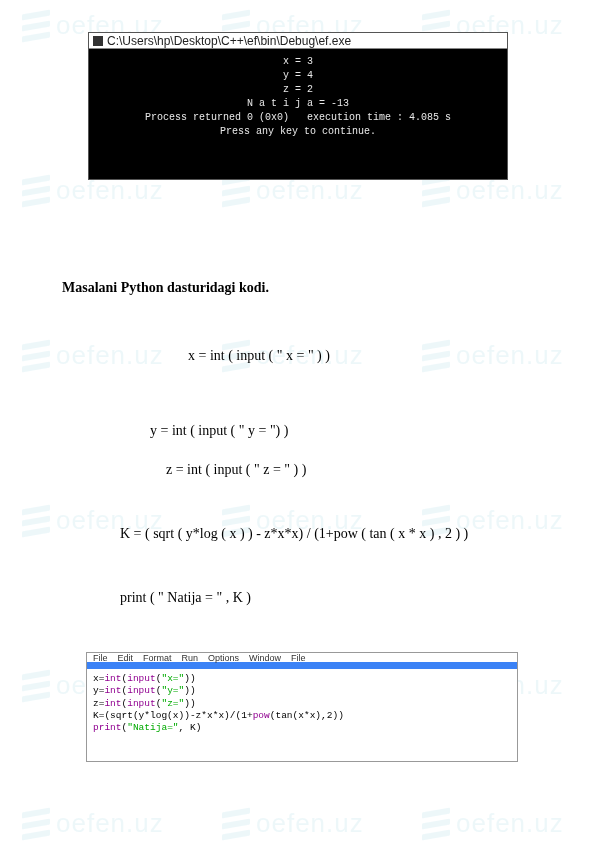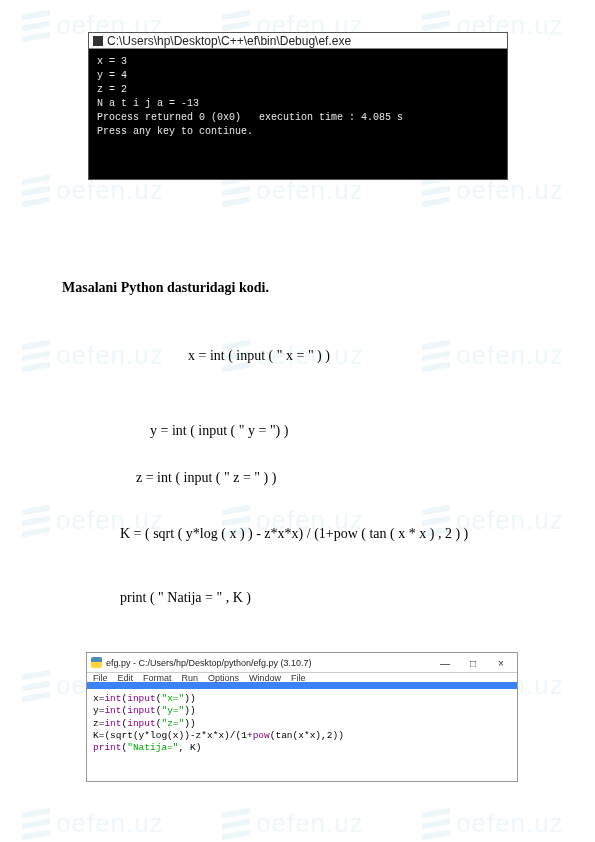--- a/index.html
+++ b/index.html
@@ -77,38 +77,39 @@
     font-size: 12px;
     color: #222;
   }
   .console-body {
     padding: 6px 8px 40px 8px;
     font-family: "Consolas", "Courier New", monospace;
     font-size: 10px;
     color: #e8e8e8;
     line-height: 1.4;
     white-space: pre;
+    text-align: center;
   }
   .heading {
     position: absolute;
     left: 62px;
     top: 280px;
     font-size: 14px;
     font-weight: bold;
     color: #000000;
   }
   .code-line {
     position: absolute;
     font-size: 14px;
     color: #000;
     font-family: "Times New Roman", serif;
   }
   .cl1 { left: 188px; top: 348px; }
   .cl2 { left: 150px; top: 412px; margin-top: 11px; }
-  .cl3 { left: 136px; top: 462px; margin-top: 8px; }
+  .cl3 { left: 166px; top: 462px; }
   .cl4 { left: 120px; top: 526px; }
   .cl5 { left: 120px; top: 590px; }
 
   .idle-window {
     position: absolute;
     left: 86px;
     top: 652px;
     width: 432px;
     background: #fff;
     border: 1px solid #999;
@@ -349,29 +350,20 @@
 
   <div class="heading">Masalani Python dasturidagi kodi.</div>
 
   <div class="code-line cl1">x = int ( input ( " x = " ) )</div>
   <div class="code-line cl2">y = int ( input ( " y = ") )</div>
   <div class="code-line cl3">z =  int ( input ( " z = " ) )</div>
   <div class="code-line cl4">K = ( sqrt ( y*log ( x ) ) - z*x*x) / (1+pow ( tan ( x * x ) , 2 ) )</div>
   <div class="code-line cl5">print ( " Natija = " , K )</div>
 
   <div class="idle-window">
-    <div class="idle-title">
-      <span class="idle-title-icon"></span>
-      <span class="idle-title-text">efg.py - C:/Users/hp/Desktop/python/efg.py (3.10.7)</span>
-      <div class="idle-win-btns">
-        <div class="idle-win-btn">—</div>
-        <div class="idle-win-btn">□</div>
-        <div class="idle-win-btn">×</div>
-      </div>
-    </div>
     <div class="idle-menu">
       <span>File</span>
       <span>Edit</span>
       <span>Format</span>
       <span>Run</span>
       <span>Options</span>
       <span>Window</span>
       <span>File</span>
     </div>
     <div class="idle-body"><span class="kw-name">x=</span><span class="kw-builtin">int</span><span class="kw-op">(</span><span class="kw-builtin">input</span><span class="kw-op">(</span><span class="kw-str">"x="</span><span class="kw-op">))</span>

